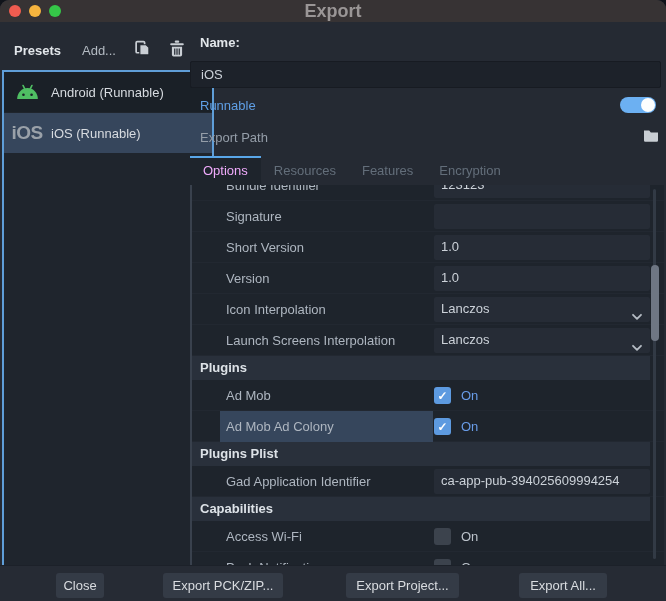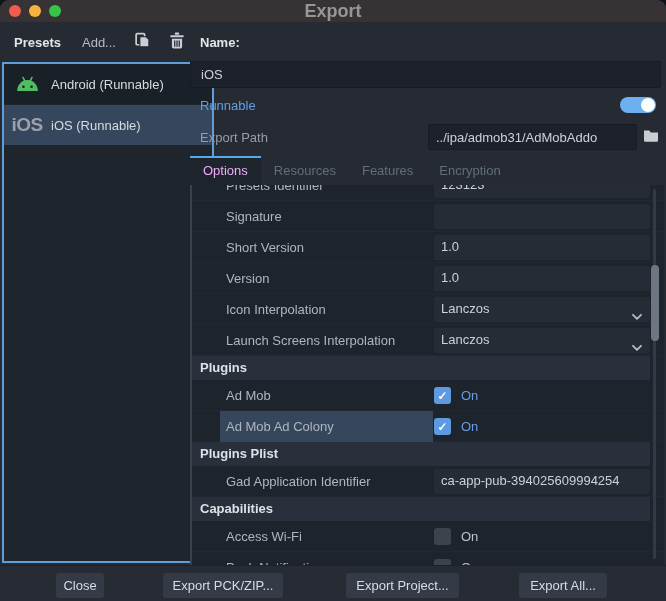--- a/index.html
+++ b/index.html
@@ -24,21 +24,21 @@
     display:flex; align-items:center; justify-content:center;
   }
   #lights { position:absolute; left:9px; top:5px; display:flex; gap:8px; }
   .light { width:12px; height:12px; border-radius:50%; }
   .light.red    { background:#f05c50; }
   .light.yellow { background:#f6b43e; }
   .light.green  { background:#35c648; }
   #window-title { font-weight:bold; color:#9a9696; font-size:18px; }
 
   
-  #presets-panel { position:absolute; top:22px; left:0; width:186px; height:543px;padding-left:16px; }
+  #presets-panel { position:absolute; top:30px; left:0; width:186px; height:543px;padding-left:16px; }
   #presets-header {
     position:absolute; top:8px; left:14px; right:4px; height:24px;
     display:flex; align-items:center;
   }
   #presets-title { font-weight:bold; color:#e2e6ea; }
   #add-preset-btn {
     background:none; border:none; color:#b4bbc3; font-size:13px;
     font-family:inherit; margin-left:21px; cursor:default;
   }
   .tool-btn {
@@ -222,21 +222,20 @@
   <div id="details">
     <span id="name-label">Name:</span>
     <input id="name-input" type="text" value="iOS" style="">
 
     <span id="runnable-label">Runnable</span>
     <div id="runnable-toggle">
       <span class="knob"></span>
     </div>
 
     <span id="export-path-label">Export Path</span>
-    <input id="export-path-input" type="text" value="../ipa/admob31/AdMobAddo" style="">
     <button id="export-path-browse">
       <span>
         <svg width="16" height="13" viewBox="0 0 16 13">
           <path d="M1 1.5 h5.2 l1.6 2 H15 v8 a1.2 1.2 0 0 1 -1.2 1.2 H2.2 A1.2 1.2 0 0 1 1 11.5 z" fill="#c9ced4"></path>
         </svg>
       </span>
     </button>
 
     <div id="tabs">
   <div class="tab active">Options</div>
@@ -244,21 +243,21 @@
   <div class="tab">Resources</div>
 
   <div class="tab">Features</div>
 
   <div class="tab">Encryption</div>
 </div>
 
     <div id="options-content">
       <div id="options-rows">
   <div class="row row-field">
-    <span class="lbl">Presets Identifier</span>
+    <span class="lbl">Bundle Identifier</span>
     <div class="valbox">
       <span class="val">123123</span>
       
     </div>
   </div>
 
   <div class="row row-field">
     <span class="lbl">Signature</span>
     <div class="valbox">
       <span class="val"></span>

